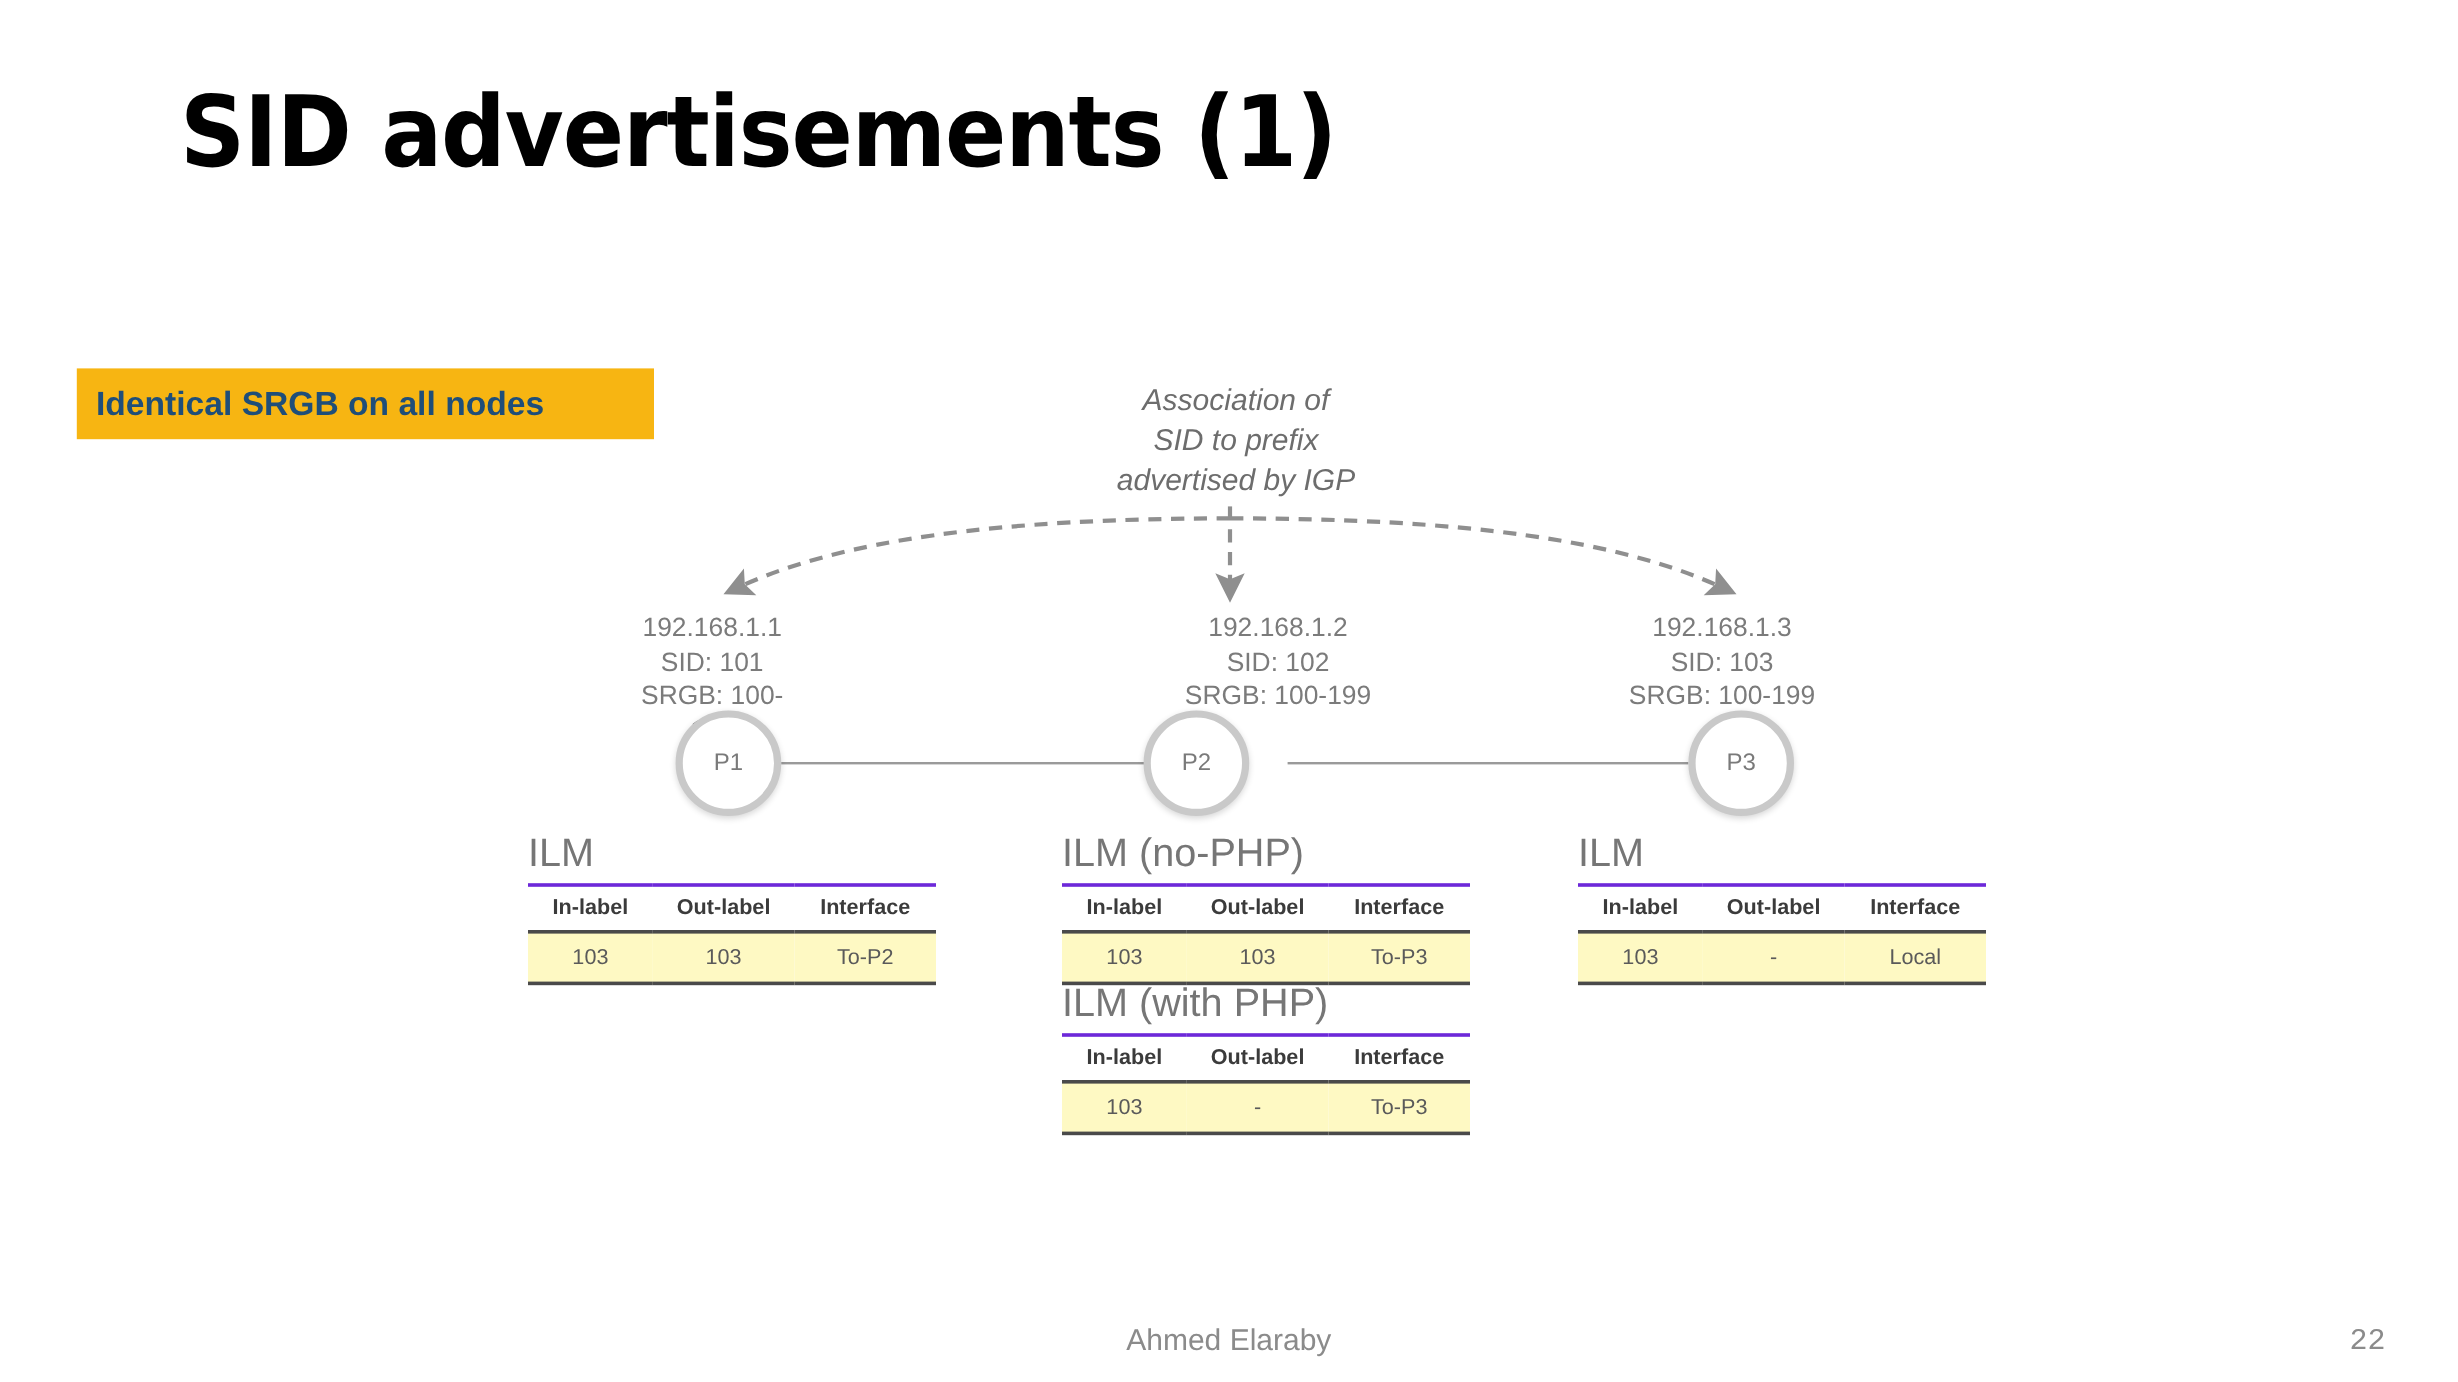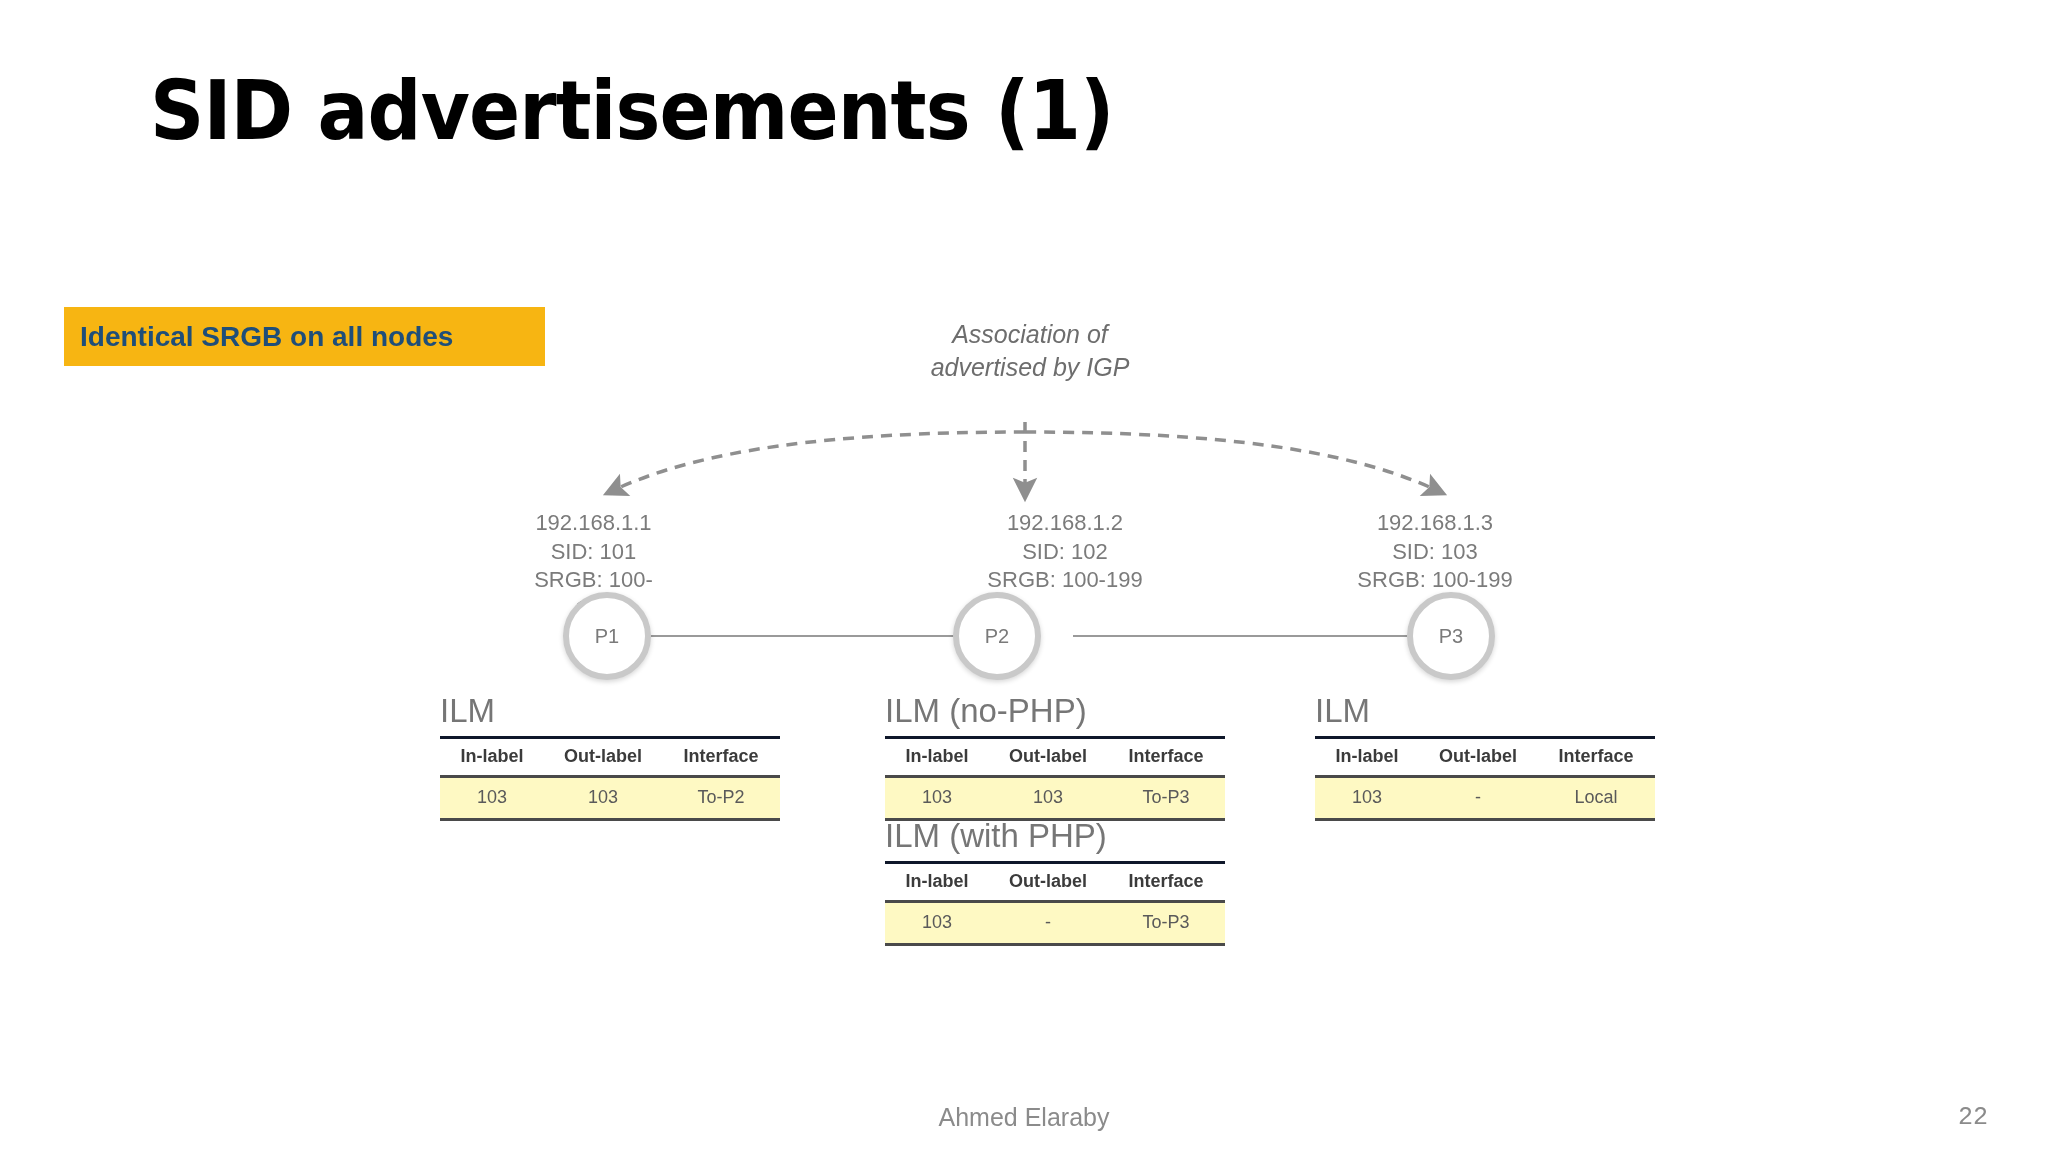--- a/index.html
+++ b/index.html
@@ -137,21 +137,21 @@
   .ilm-caption {
     font-family: "Liberation Sans", sans-serif;
     font-size: 33px;
     color: #767676;
     margin-bottom: 6px;
     white-space: nowrap;
   }
   table.ilm {
     border-collapse: collapse;
     table-layout: fixed;
-    border-top: 3px solid #0f172a;
+    border-top: 3px solid #6d28d9;
     border-bottom: 3px solid #4a4a4a;
   }
   table.ilm th {
     font-family: "Liberation Sans", sans-serif;
     font-size: 18px;
     font-weight: bold;
     color: #3b3b3b;
     padding: 7px 4px 8px 4px;
     background: #ffffff;
     border-bottom: 3px solid #4a4a4a;
@@ -202,20 +202,21 @@
 <div class="slide-title">SID advertisements (1)</div>
 
 <div class="callout">
   <span class="callout-text">Identical SRGB on all nodes</span>
 </div>
 
 <div class="diagram">
 
   <div class="annotation">
     <div>Association of</div>
+    <div>SID to prefix</div>
     <div>advertised by IGP</div>
   </div>
 
   <svg class="arrows" viewBox="0 0 2048 1152" xmlns="http://www.w3.org/2000/svg">
     <defs>
       <marker id="ahead" markerWidth="9" markerHeight="9" refX="4.5" refY="4.5" orient="auto" markerUnits="strokeWidth">
         <path d="M1,1 L8,4.5 L1,8 L2.4,4.5 Z" fill="#8f8f8f"></path>
       </marker>
     </defs>
 

